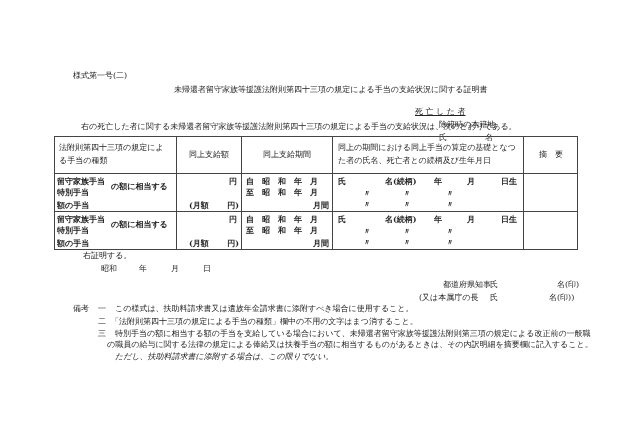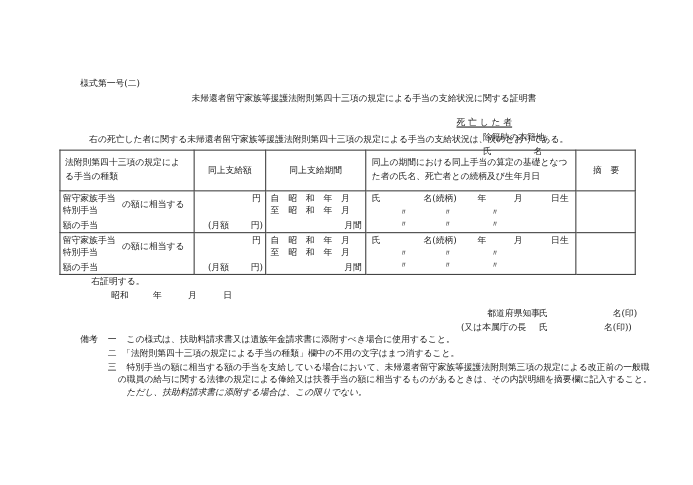--- a/index.html
+++ b/index.html
@@ -3,21 +3,21 @@
 <meta charset="utf-8">
 <style>
   html, body { margin:0; padding:0; background:#ffffff; }
   body { width:630px; height:441px; position:relative; overflow:hidden;
          font-family:"DejaVu Serif", serif; color:#222; font-size:8px; line-height:1; }
   .abs { position:absolute; white-space:nowrap; }
   .t { font-size:8px;margin-left:19px; }
   table.main { position:absolute; left:54px; top:136px; border-collapse:collapse; }
   table.main td { border:1px solid #444; padding:0; vertical-align:top; position:relative; font-size:8px; }
   .hdr td { height:36px; }
-  .row td { height:37px; }
+  .row td { height:37px;font-weight:bold; }
   .cell-rel { position:relative; width:100%; height:100%; }
   .ct { position:absolute; white-space:nowrap; }
 </style>
 </head>
 <body>
 
 <div class="abs t" style="left:54px;top:72px;">様式第一号(二)</div>
 <div class="abs t" style="left:155px;top:86px;">未帰還者留守家族等援護法附則第四十三項の規定による手当の支給状況に関する証明書</div>
 
 <div class="abs t" style="left:396px;top:108px;text-decoration:underline;">死 亡 し た 者</div>

